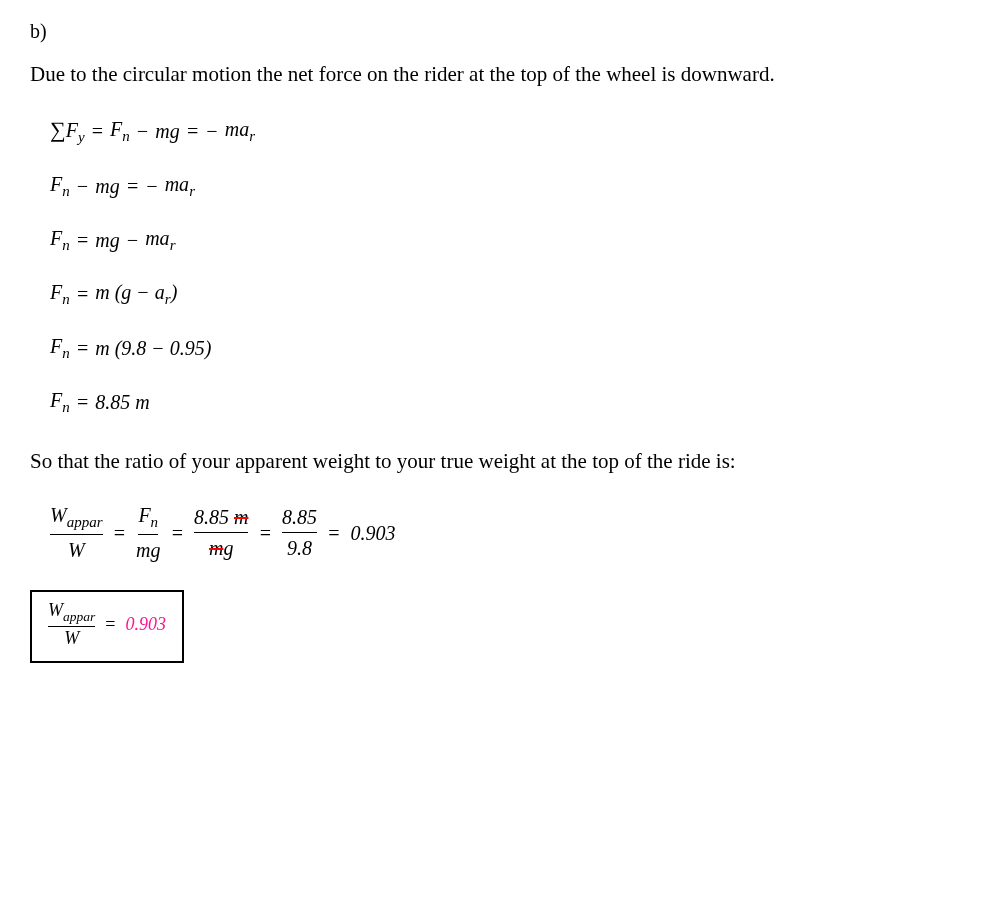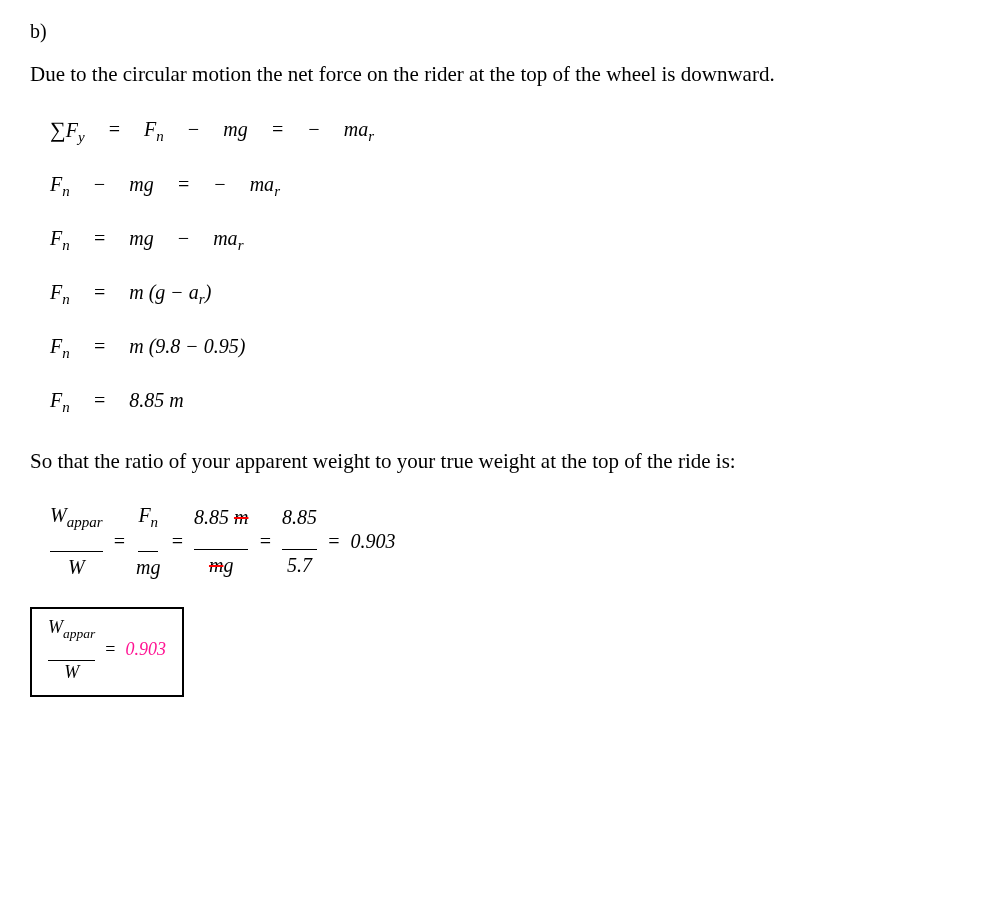--- a/index.html
+++ b/index.html
@@ -52,21 +52,21 @@
     .frac {
       display: inline-flex;
       flex-direction: column;
       align-items: center;
       vertical-align: middle;
       font-style: italic;
     }
 
     .frac .num {
       border-bottom: 1.5px solid #000;
-      padding-bottom: 18px;
+      padding-bottom: 1px;
       text-align: center;
       white-space: nowrap;
     }
 
     .frac .den {
       padding-top: 1px;
       text-align: center;
       white-space: nowrap;
     }
 
@@ -85,21 +85,22 @@
       font-size: 22px;
     }
 
     sub {
       font-size: 0.75em;
       font-style: italic;
     }
 
     .eq-row {
       display: flex;
-      gap: 23px;
+      align-items: center;
+      gap: 6px;
       flex-wrap: wrap;
     }
 
     .math-inline {
       font-style: italic;
     }
   </style>
 </head>
 <body>
 
@@ -198,21 +199,21 @@
 
     <span class="frac">
       <span class="num">8.85&nbsp;<span class="strikethrough"><i>m</i></span></span>
       <span class="den"><span class="strikethrough"><i>m</i></span><i>g</i></span>
     </span>
 
     <span>=</span>
 
     <span class="frac">
       <span class="num">8.85</span>
-      <span class="den">5.7</span>
+      <span class="den">9.8</span>
     </span>
 
     <span>=</span>
 
     <span class="math-inline">0.903</span>
   </div>
 </div>
 
 
 <div class="final-box">

